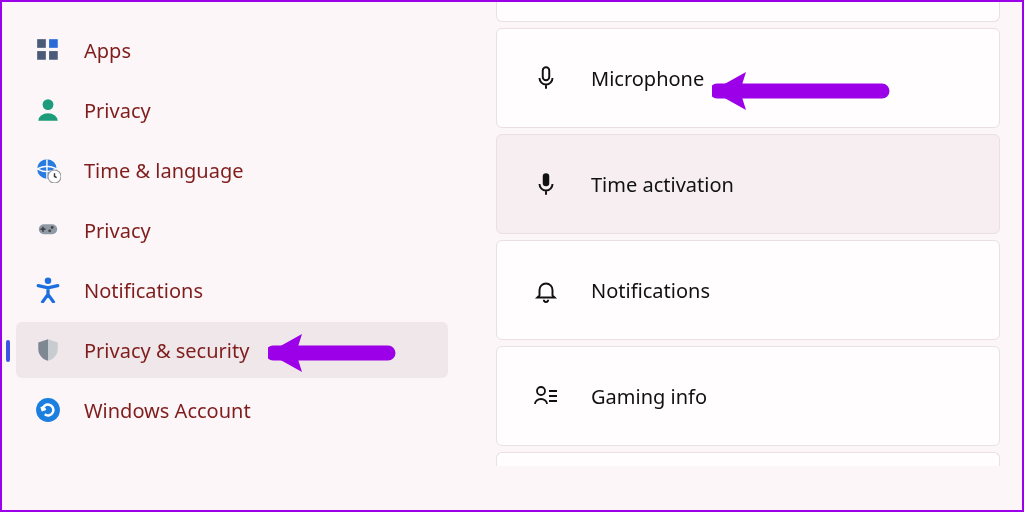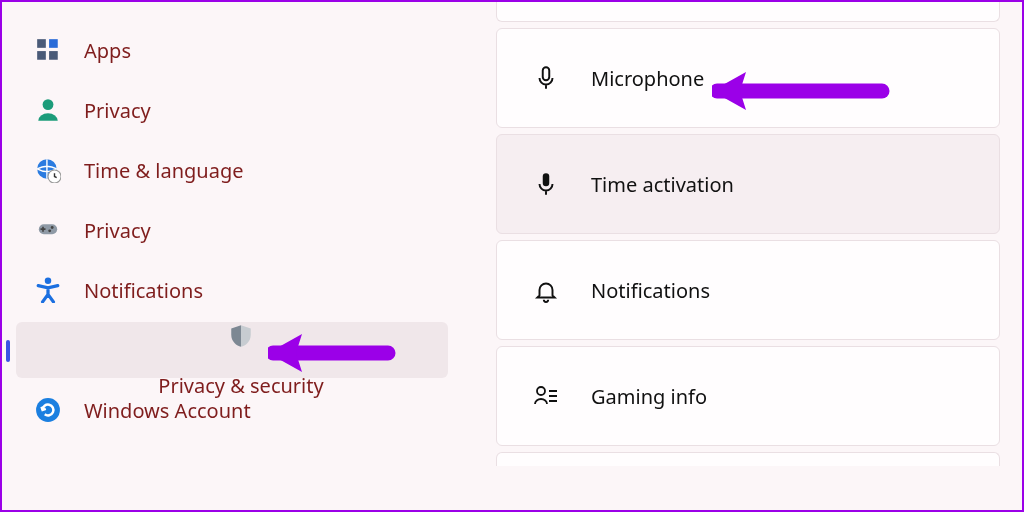--- a/index.html
+++ b/index.html
@@ -29,21 +29,20 @@
     gap: 22px;
     height: 56px;
     padding: 0 0 0 18px;
     border-radius: 6px;
     font-size: 20px;
     color: #7f1d1d;
     position: relative;
   }
   .side-item.selected {
     background: #f0e7ea;
-    flex-direction: column;
   }
   .accent {
     position: absolute;
     left: -10px;
     top: 18px;
     width: 4px;
     height: 22px;
     border-radius: 4px;
     background: #3a54e4;
   }

